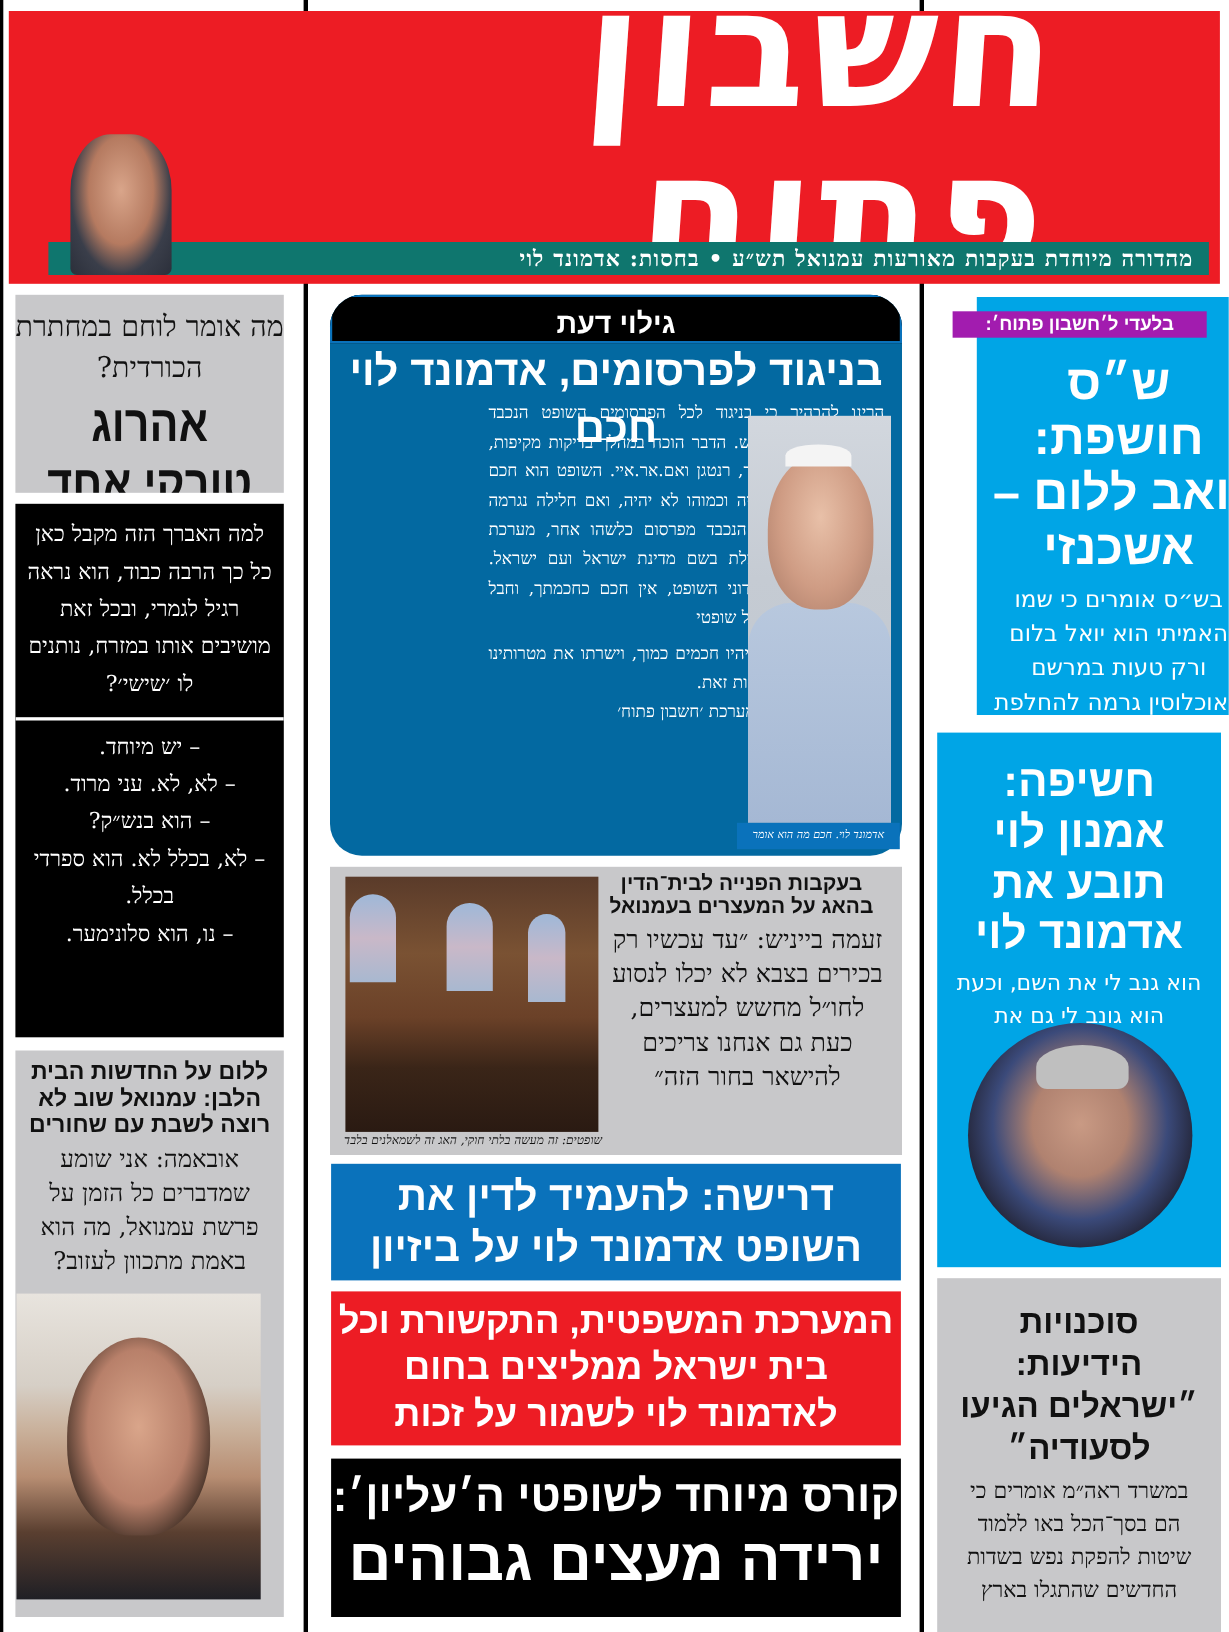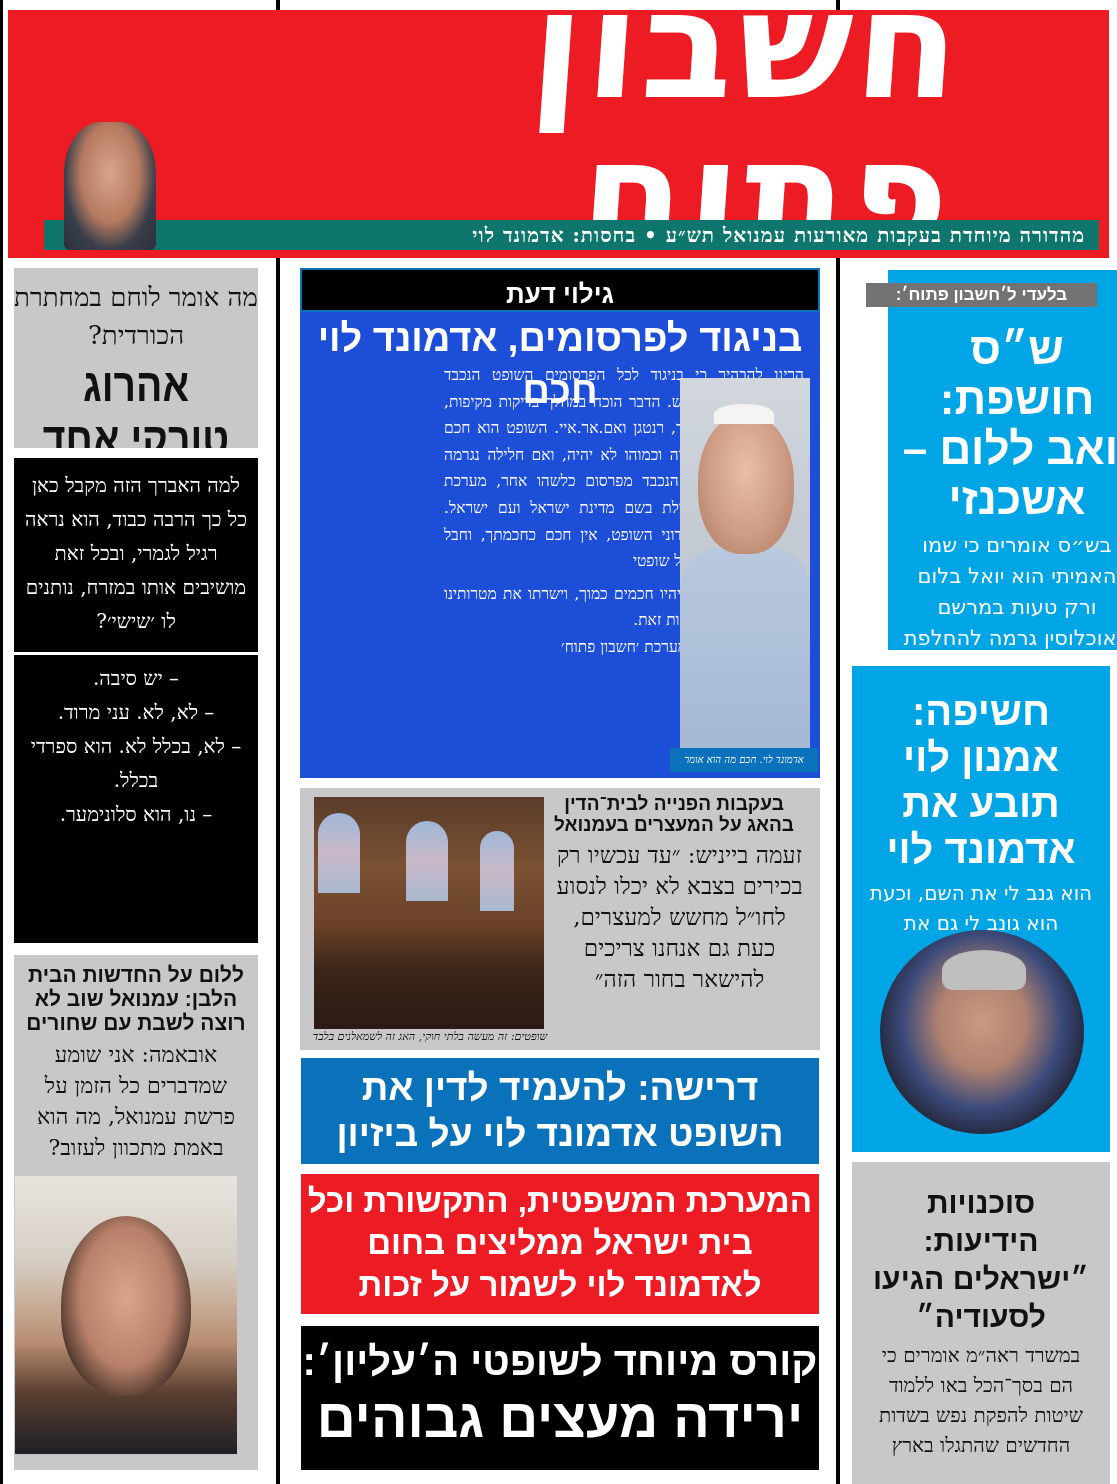--- a/index.html
+++ b/index.html
@@ -71,21 +71,21 @@
     background: linear-gradient(180deg, #5a3b2a 0%, #7a5233 30%, #6b4128 55%, #3a2518 75%, #2a1a12 100%); }
   .window { position: absolute; top: 16px; width: 42px; height: 80px; border-radius: 21px 21px 0 0;
     background: linear-gradient(180deg, #9fb8d8, #c9b8c8 50%, #a8b8d0); }
   .hague-caption { position: absolute; left: 310px; top: 1030px; width: 240px; font-family: "DejaVu Serif", serif; font-style: italic; font-size: 11px; line-height: 13px; text-align: center; color: #111; }
   .hague-kicker { position: absolute; right: 10px; top: 793px; width: 252px; font-family: "Liberation Sans", sans-serif; font-weight: bold; font-size: 19px; line-height: 21px; text-align: center; color: #111; }
   .hague-body { position: absolute; right: 10px; top: 840px; width: 255px; font-family: "DejaVu Serif", serif; font-size: 23px; line-height: 31px; text-align: center; color: #111; }
 
   .headline { font-family: "Liberation Sans", sans-serif; font-weight: bold; }
 
   
-  .exclusive-tag { position: absolute; left: 866px; top: 283px; width: 231px; height: 24px; background: #737373; color: #fff;
+  .exclusive-tag { position: absolute; left: 866px; top: 283px; width: 231px; height: 24px; background: #a21caf; color: #fff;
     font-family: "Liberation Sans", sans-serif; font-weight: bold; font-size: 17px; line-height: 24px; text-align: center; }
   .rb-title { font-family: "Liberation Sans", sans-serif; font-weight: bold; }
   .rb-body { font-family: "DejaVu Sans", sans-serif; }
   .tv-photo { position: absolute; left: 880px; top: 930px; width: 204px; height: 204px; border-radius: 50%;
     background: radial-gradient(ellipse at 50% 45%, #c99a84 0%, #b08270 30%, #3b4a7a 55%, #1c1a24 80%); }
   .tv-hair { position: absolute; left: 62px; top: 20px; width: 84px; height: 40px; border-radius: 50% 50% 10px 10px; background: #bfbfbf; }
 </style>
 </head>
 <body>
 
@@ -100,36 +100,37 @@
 <div class="barak-photo"></div>
 
 <section class="box gray" style="left:14px; top:268px; width:244px; height:180px;">
   <div class="q-small">מה אומר לוחם במחתרת הכורדית?</div>
   <div class="q-big">אהרוג טורקי אחד ואנוח</div>
 </section>
 
 <section class="box black" style="left:14px; top:458px; width:244px; height:485px;">
   <div class="joke" style="padding-bottom:14px; border-bottom:3px solid #fff;">למה האברך הזה מקבל כאן כל כך הרבה כבוד, הוא נראה רגיל לגמרי, ובכל זאת מושיבים אותו במזרח, נותנים לו ׳שישי׳?</div>
   <div class="joke" style="padding-top:6px;">
-    <span class="joke-line">– יש סיבה.</span>
+    <span class="joke-line">– יש מיוחד.</span>
     <span class="joke-line">– לא, לא. עני מרוד.</span>
+    <span class="joke-line">– הוא בנש״ק?</span>
     <span class="joke-line">– לא, בכלל לא. הוא ספרדי בכלל.</span>
     <span class="joke-line">– נו, הוא סלונימער.</span>
   </div>
 </section>
 
 <section class="box gray" style="left:14px; top:955px; width:244px; height:515px;">
   <div class="obama-kicker">ללום על החדשות הבית הלבן: עמנואל שוב לא רוצה לשבת עם שחורים</div>
   <div class="obama-body">אובאמה: אני שומע שמדברים כל הזמן על פרשת עמנואל, מה הוא באמת מתכוון לעזוב?</div>
 </section>
 <div class="rabbi-photo">
   <div class="rabbi-face"></div>
 </div>
 
-<section class="box" style="left:300px; top:268px; width:520px; height:510px; background:#1d4ed8;">
+<section class="box" style="left:300px; top:268px; width:520px; height:510px; background:#0369a1;border-radius:29px;">
   <div class="black opinion-header headline" style="height:44px; line-height:48px; border:2px solid #0a72bb;">גילוי דעת</div>
   <div class="opinion-title headline" style="color:#fff;">בניגוד לפרסומים, אדמונד לוי חכם</div>
   <div class="opinion-body" style="color:#fff;">
     <span>הרינו להבהיר כי בניגוד לכל הפרסומים השופט הנכבד אדמונד לוי אינו טיפש. הדבר הוכח במהלך בדיקות מקיפות, כולל באולטרה סאונד, רנטגן ואם.אר.איי. השופט הוא חכם הרזים, כמוהו לא היה וכמוהו לא יהיה, ואם חלילה נגרמה עגמת נפש לשופט הנכבד מפרסום כלשהו אחר, מערכת ׳חשבון פתוח׳ מתנצלת בשם מדינת ישראל ועם ישראל. לסיום נציין שוב, אדוני השופט, אין חכם כחכמתך, וחבל שכך – היה עדיף שכל שופטי</span>
     <span style="display:block; margin-top:6px;">בית־המשפט העליון יהיו חכמים כמוך, וישרתו את מטרותינו כפי שאתה יודע לעשות זאת.</span>
     <span class="opinion-sign">מערכת ׳חשבון פתוח׳</span>
   </div>
 </section>
 <div class="judge-photo">
   <div class="judge-shirt"></div>

